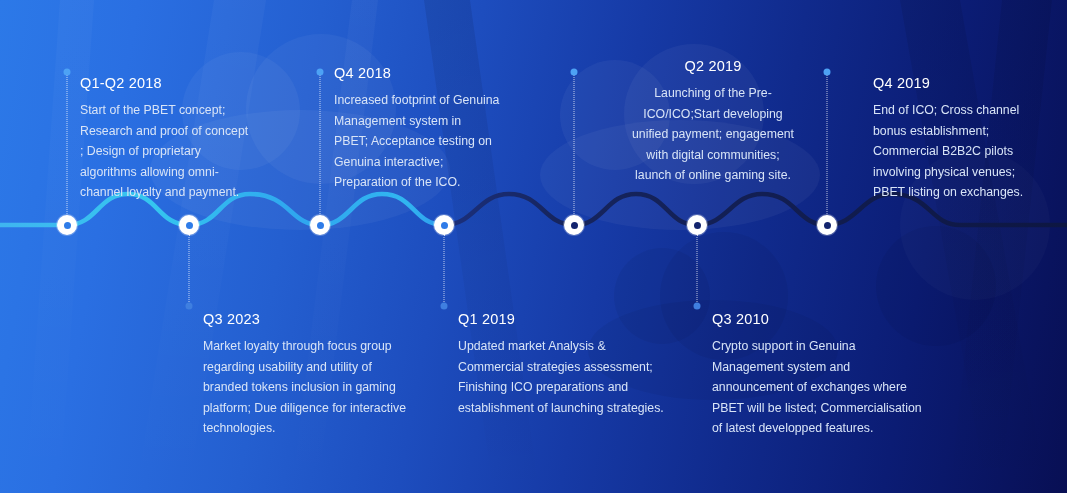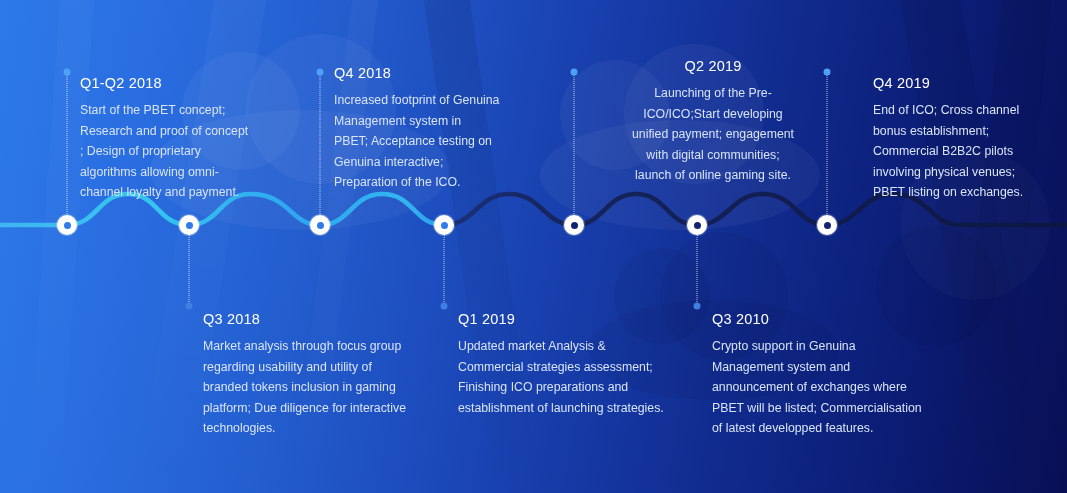--- a/index.html
+++ b/index.html
@@ -184,22 +184,22 @@
 algorithms allowing omni-
 channel loyalty and payment.</p>
   </div>
 
   <div class="stem" style="left:189px; top:234px; height:72px;"></div>
   <div class="tip dim" style="left:189px; top:306px;"></div>
   <div class="node" style="left:189px; top:225px;">
     <span class="core"></span>
   </div>
   <div class="card" style="left:203px; top:299px; width:260px;">
-    <h3>Q3 2018</h3>
-    <p>Market analysis through focus group
+    <h3>Q3 2023</h3>
+    <p>Market loyalty through focus group
 regarding usability and utility of
 branded tokens inclusion in gaming
 platform; Due diligence for interactive
 technologies.</p>
   </div>
 
   <div class="stem" style="left:320px; top:72px; height:144px;"></div>
   <div class="tip" style="left:320px; top:72px;"></div>
   <div class="node" style="left:320px; top:225px;">
     <span class="core"></span>

